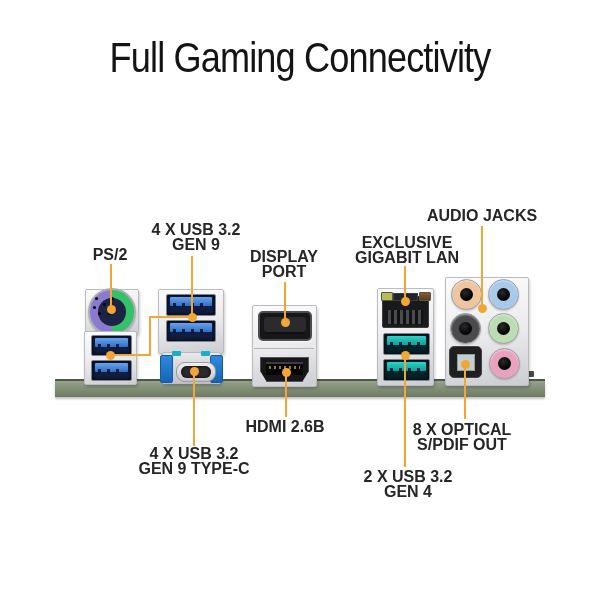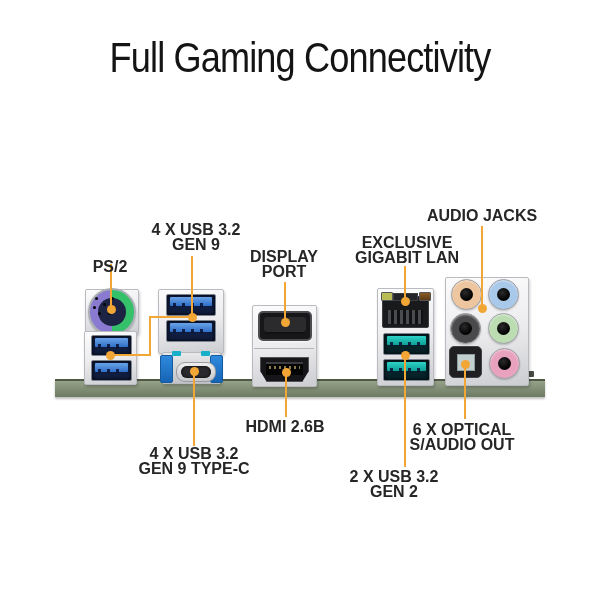--- a/index.html
+++ b/index.html
@@ -162,21 +162,21 @@
   <div class="cdot" style="left:187.5px;top:312.5px;"></div>
   <div class="cdot" style="left:105.5px;top:350.5px;"></div>
   <div class="cdot" style="left:280.5px;top:317.5px;"></div>
   <div class="cdot" style="left:281.5px;top:367.5px;"></div>
   <div class="cdot" style="left:189.5px;top:366.5px;"></div>
   <div class="cdot" style="left:400.5px;top:296.5px;"></div>
   <div class="cdot" style="left:400.5px;top:350.5px;"></div>
   <div class="cdot" style="left:477.5px;top:303.5px;"></div>
   <div class="cdot" style="left:460.5px;top:359.5px;"></div>
 
-  <div class="callout-label" style="left:110px;top:247px;margin-top:12px;">
+  <div class="callout-label" style="left:110px;top:247px;">
     <span>PS/2</span>
   </div>
   <div class="callout-label" style="left:196px;top:222px;">
     <span>4 X USB 3.2</span>
     <span>GEN 9</span>
   </div>
   <div class="callout-label" style="left:284px;top:249px;">
     <span>DISPLAY</span>
     <span>PORT</span>
   </div>
@@ -187,22 +187,22 @@
   <div class="callout-label" style="left:482px;top:208px;">
     <span>AUDIO JACKS</span>
   </div>
   <div class="callout-label" style="left:285px;top:419px;">
     <span>HDMI 2.6B</span>
   </div>
   <div class="callout-label" style="left:194px;top:446px;">
     <span>4 X USB 3.2</span>
     <span>GEN 9 TYPE-C</span>
   </div>
-  <div class="callout-label" style="left:394px;top:469px;">
+  <div class="callout-label" style="left:408px;top:469px;">
     <span>2 X USB 3.2</span>
-    <span>GEN 2</span>
+    <span>GEN 4</span>
   </div>
   <div class="callout-label" style="left:462px;top:422px;">
-    <span>6 X OPTICAL</span>
-    <span>S/AUDIO OUT</span>
+    <span>8 X OPTICAL</span>
+    <span>S/PDIF OUT</span>
   </div>
 
 </div>
 
 </body></html>

